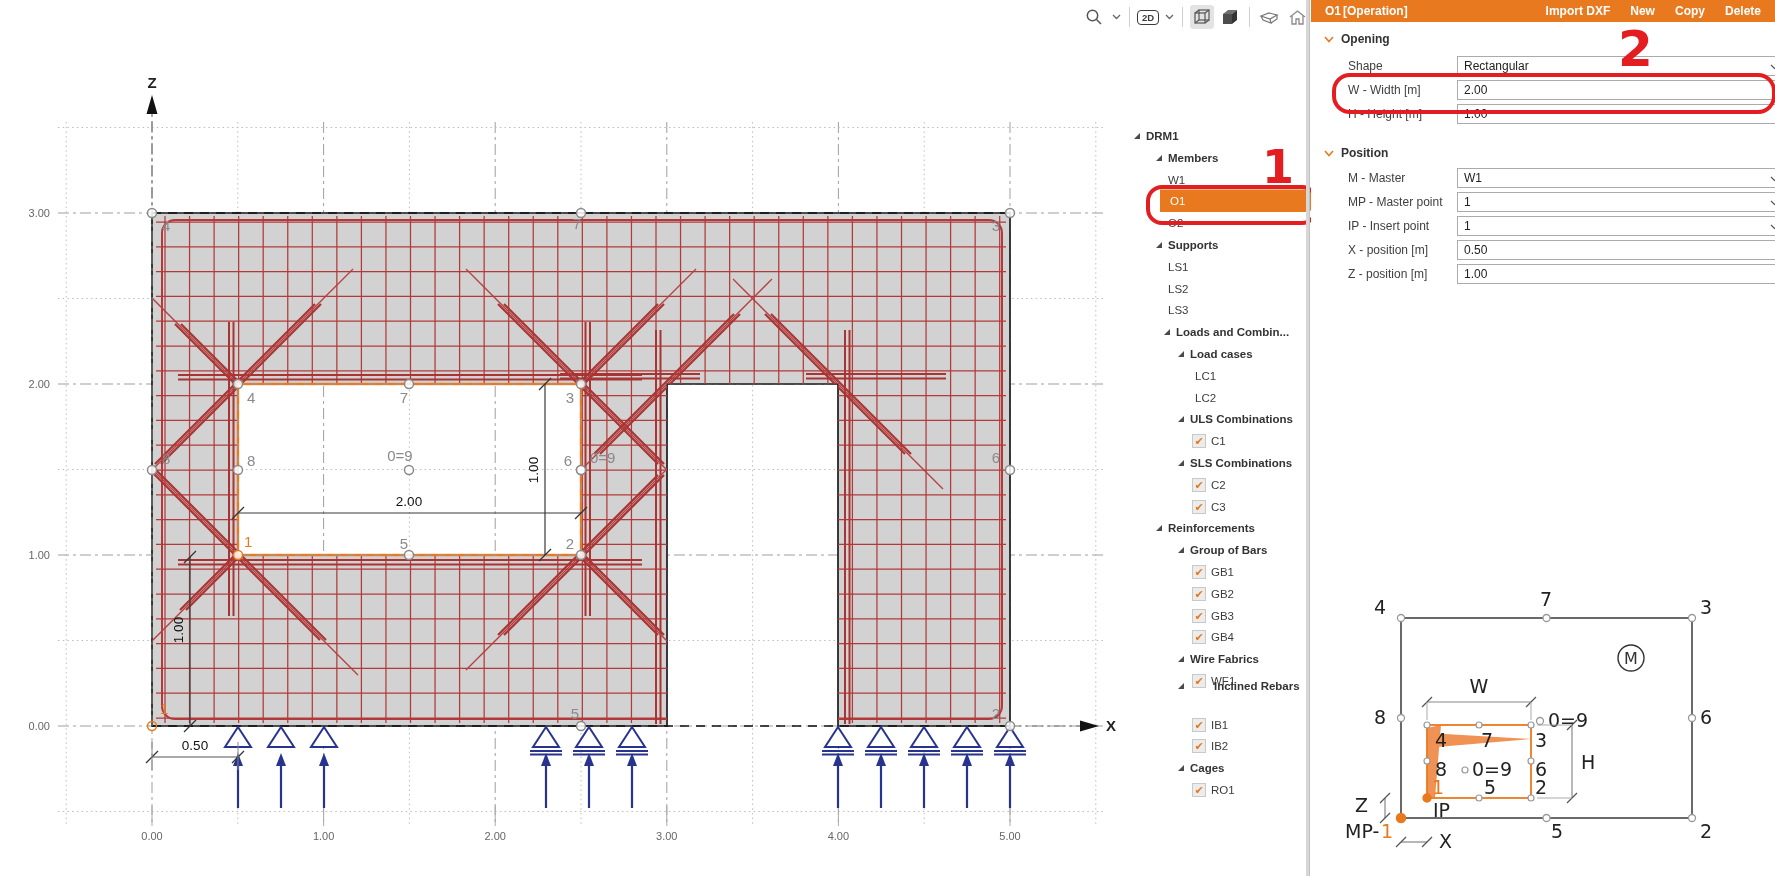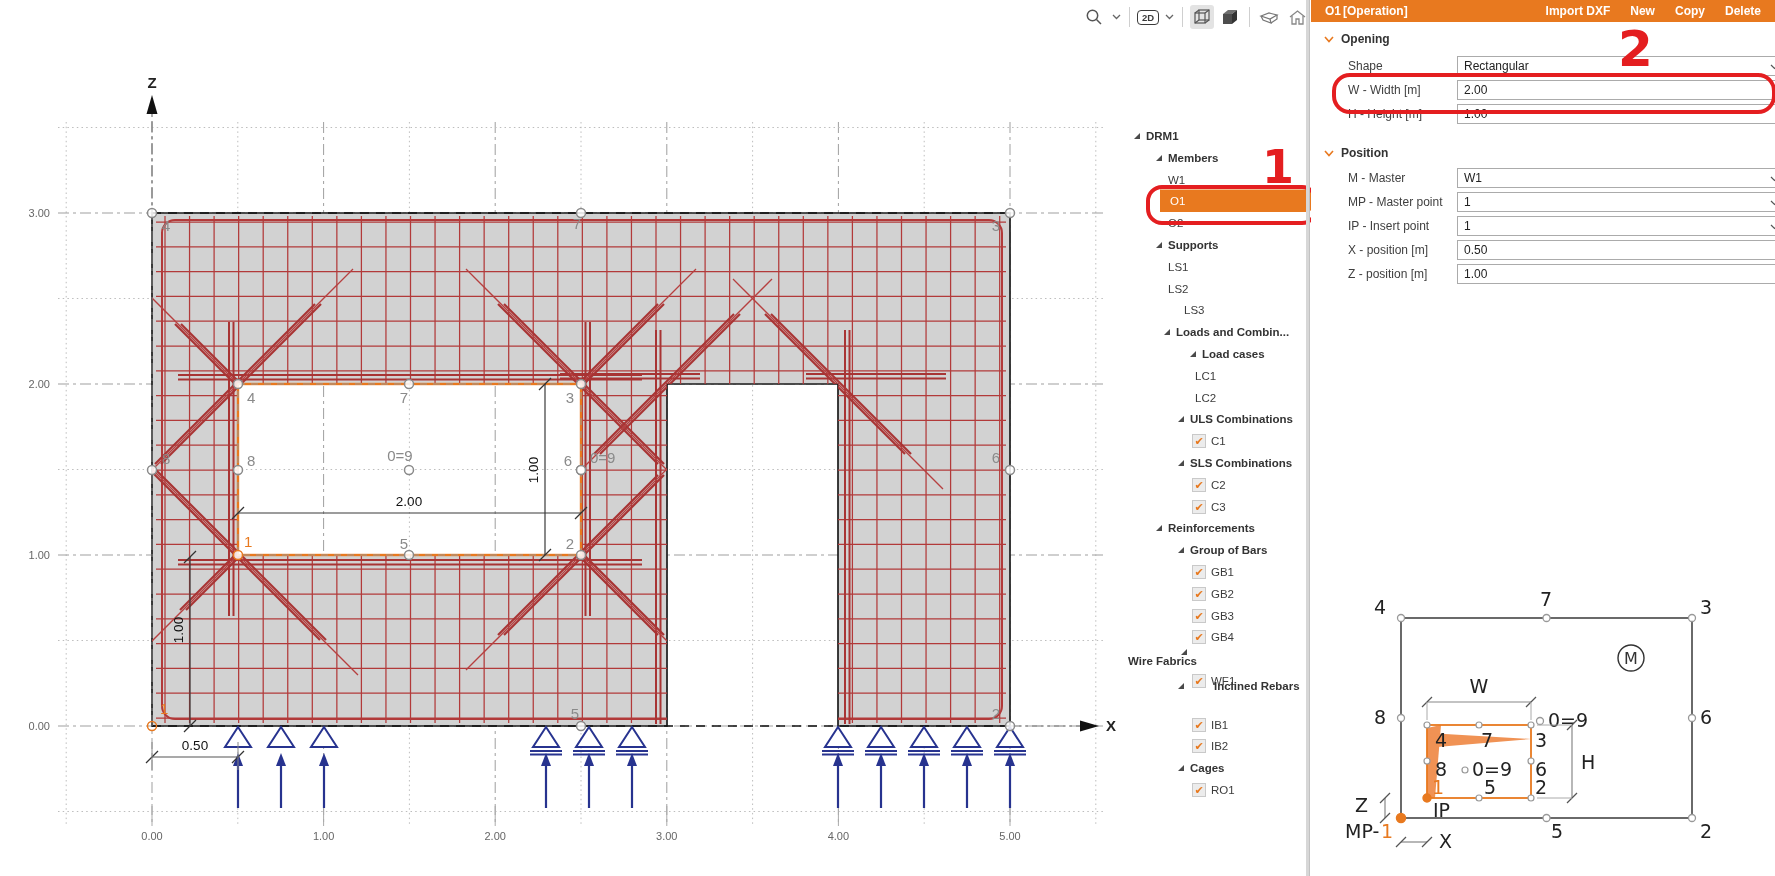--- a/index.html
+++ b/index.html
@@ -407,27 +407,27 @@
           <span class="expander" style="margin-left: 28px;"></span>
           <span>Supports</span>
         </div>
         <div class="tree-row" style="top: 136.8px; left: 0px;">
           <span style="margin-left: 40px;">LS1</span>
         </div>
         <div class="tree-row" style="top: 158.6px; left: 0px;">
           <span style="margin-left: 40px;">LS2</span>
         </div>
         <div class="tree-row" style="top: 180.4px; left: 0px;">
-          <span style="margin-left: 56px; text-align: center;">LS3</span>
+          <span style="margin-left: 40px; text-align: center;">LS3</span>
         </div>
         <div class="tree-row bold" style="top: 202.2px; left: 8px;">
           <span class="expander" style="margin-left: 28px;"></span>
           <span>Loads and Combin...</span>
         </div>
-        <div class="tree-row bold" style="top: 224px; left: 12px;">
+        <div class="tree-row bold" style="top: 224px; left: 0px;">
           <span class="expander" style="margin-left: 50px;"></span>
           <span>Load cases</span>
         </div>
         <div class="tree-row" style="top: 245.8px; left: 0px;">
           <span style="margin-left: 67px;">LC1</span>
         </div>
         <div class="tree-row" style="top: 267.6px; left: 0px;">
           <span style="margin-left: 67px;">LC2</span>
         </div>
         <div class="tree-row bold" style="top: 289.4px; left: 0px;">
@@ -467,21 +467,21 @@
           <span>GB2</span>
         </div>
         <div class="tree-row" style="top: 485.6px; left: 0px;">
           <span class="tree-check" style="margin-left: 64px;">✔</span>
           <span>GB3</span>
         </div>
         <div class="tree-row" style="top: 507.4px; left: 0px;">
           <span class="tree-check" style="margin-left: 64px;">✔</span>
           <span>GB4</span>
         </div>
-        <div class="tree-row bold" style="top: 529.2px; left: 0px; flex-direction: column;">
+        <div class="tree-row bold" style="top: 529.2px; left: 0px;">
           <span class="expander" style="margin-left: 50px;"></span>
           <span>Wire Fabrics</span>
         </div>
         <div class="tree-row" style="top: 551px; left: 0px;">
           <span class="tree-check" style="margin-left: 64px;">✔</span>
           <span>WF1</span>
         </div>
         <div class="tree-row bold" style="top: 556px; left: 0px; gap: 24px;">
           <span class="expander" style="margin-left: 50px;"></span>
           <span>Inclined Rebars</span>

